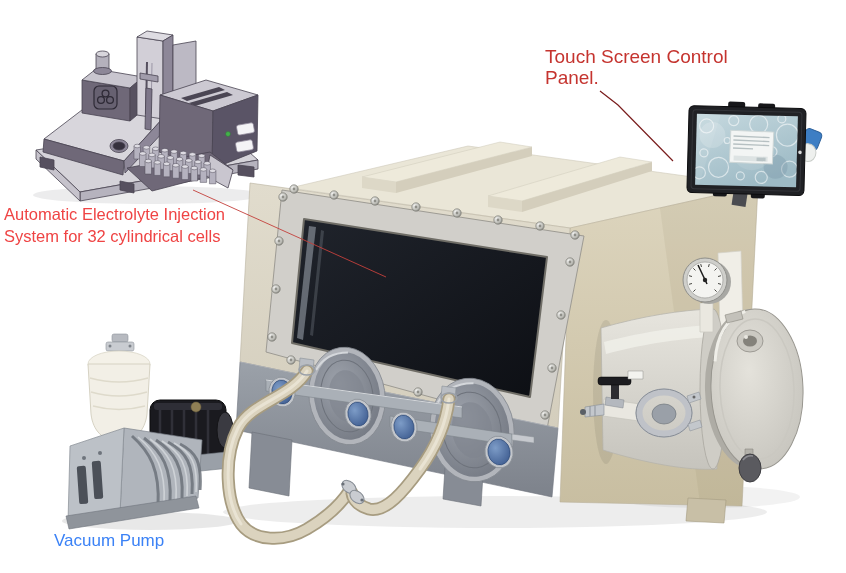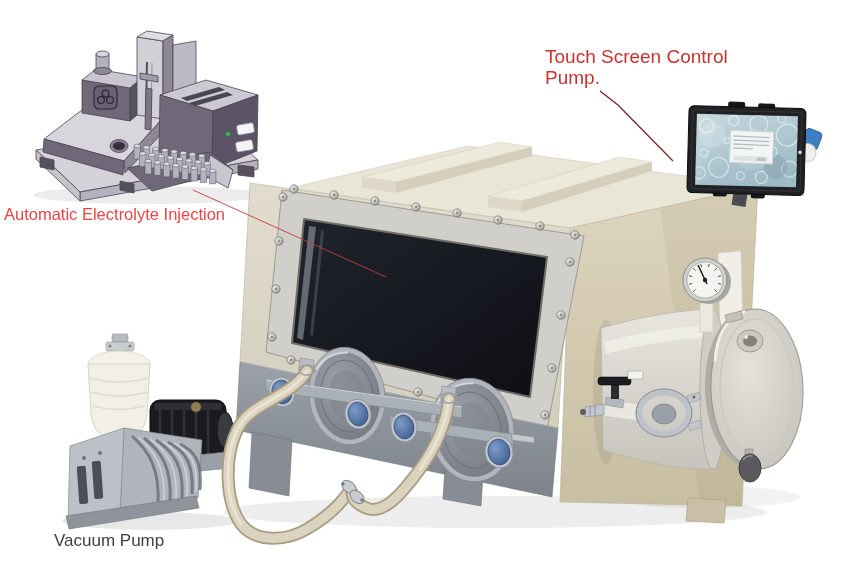--- a/index.html
+++ b/index.html
@@ -454,22 +454,23 @@
     </g>
     <circle cx="800" cy="151" r="1.8" fill="#ddd"></circle>
   </g>
 
   <line x1="193" y1="190" x2="386" y2="277" stroke="#c4403c" stroke-width="1" opacity="0.9"></line>
   <polyline points="600,91 618,105 673,161" fill="none" stroke="#7a1d1d" stroke-width="1.2"></polyline>
 </svg>
 
 <div class="ann" id="lbl-touch" style="color: rgb(197, 52, 47);">
   <span>Touch Screen Control</span>
-  <span>Pump.</span>
+  <span>Panel.</span>
 </div>
 <div class="ann" id="lbl-injection" style="color: #ef4444;">
   <span>Automatic Electrolyte Injection</span>
+  <span>System for 32 cylindrical cells</span>
 </div>
-<div class="ann" id="lbl-pump" style="color: #404040;">
+<div class="ann" id="lbl-pump" style="color: #3b82f6;">
   <span>Vacuum Pump</span>
 </div>
 
 </div>
 
 </body></html>

